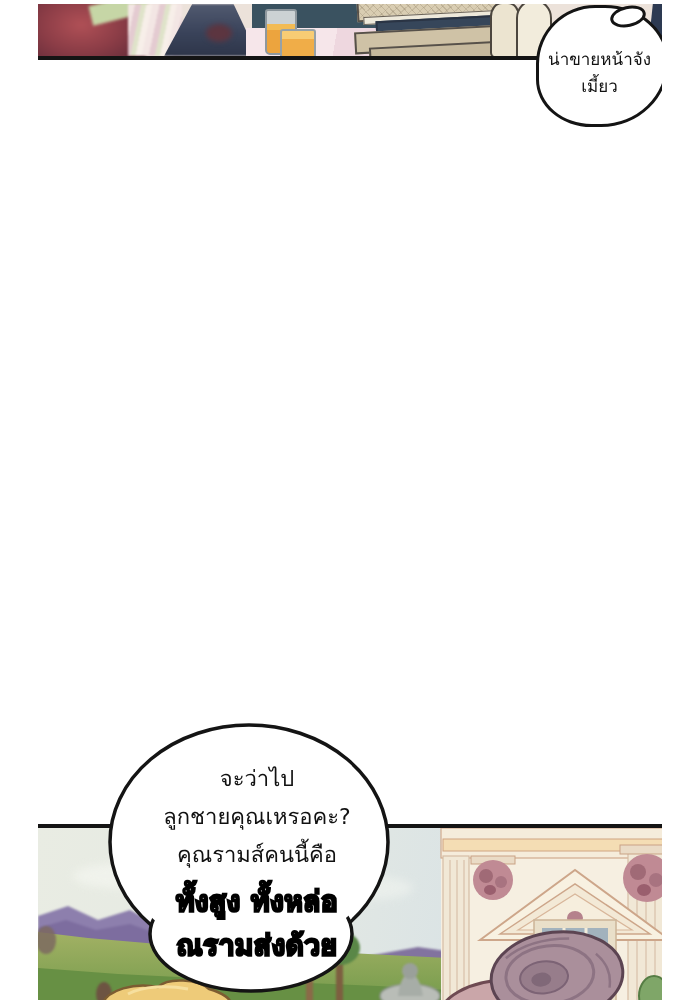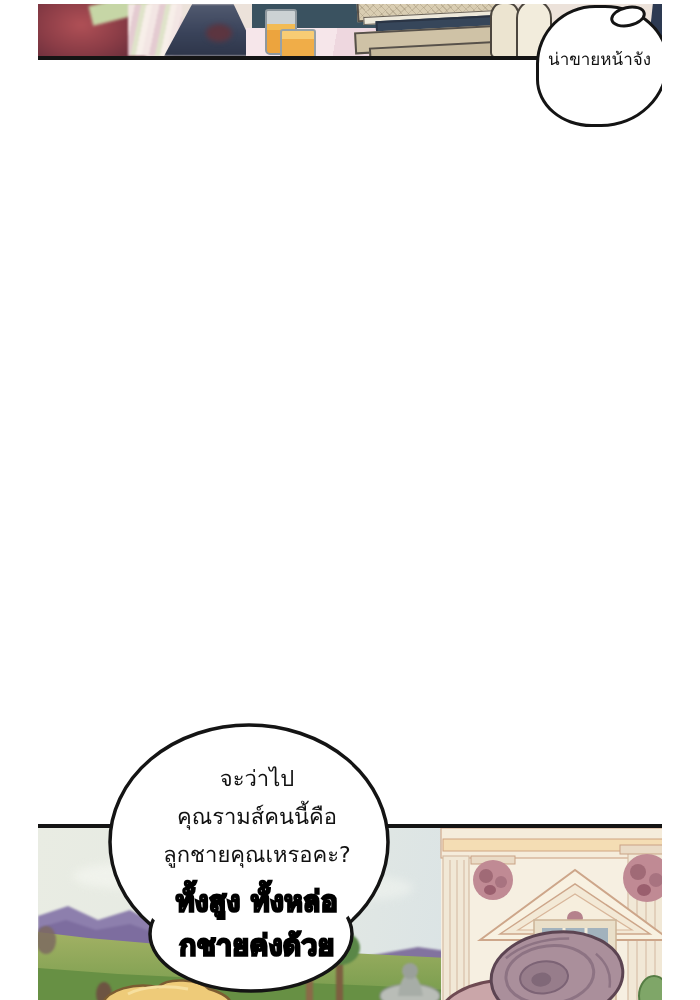--- a/index.html
+++ b/index.html
@@ -126,20 +126,21 @@
     <div class="abs green-bg-right"></div>
     <div class="abs hexbox-top"></div>
     <div class="abs hexbox-band"></div>
     <div class="abs hexbox-base"></div>
   </div>
 
   <div class="top-bubble"></div>
   <div class="top-bubble-oval"></div>
   <div class="top-bubble-text">
     <div class="abs-line">น่าขายหน้าจัง</div>
+    <div class="abs-line">เมี้ยว</div>
   </div>
 
   <div class="bottom-panel">
     <svg class="scene-svg" viewBox="0 0 700 176">
       <defs>
         <linearGradient id="grassGrad" x1="0" y1="0" x2="0" y2="1">
           <stop offset="0" stop-color="#a2b164"></stop>
             <stop offset="1" stop-color="#739a4b"></stop>
         </linearGradient>
       </defs>
@@ -262,19 +263,19 @@
   </div>
 
   <svg class="bottom-bubble-svg" viewBox="0 0 300 290">
     <ellipse cx="151" cy="128" rx="139" ry="117" fill="#ffffff" stroke="#141414" stroke-width="3.5"></ellipse>
     <ellipse cx="153" cy="220" rx="101" ry="57" fill="#ffffff" stroke="#141414" stroke-width="3.5"></ellipse>
     <ellipse cx="151" cy="128" rx="133" ry="111" fill="#ffffff"></ellipse>
   </svg>
 
   <div class="bottom-bubble-text">
     <div class="bubble-line">จะว่าไป</div>
+    <div class="bubble-line">ลูกชายคุณเหรอคะ?</div>
     <div class="bubble-line">คุณรามส์คนนี้คือ</div>
-    <div class="bubble-line">ลูกชายคุณเหรอคะ?</div>
     <div class="bubble-line-bold first">ทั้งสูง ทั้งหล่อ</div>
-    <div class="bubble-line-bold">กชายค่งด้วย</div>
+    <div class="bubble-line-bold">ณรามส่งด้วย</div>
   </div>
 
 </div>
 
 </body></html>

